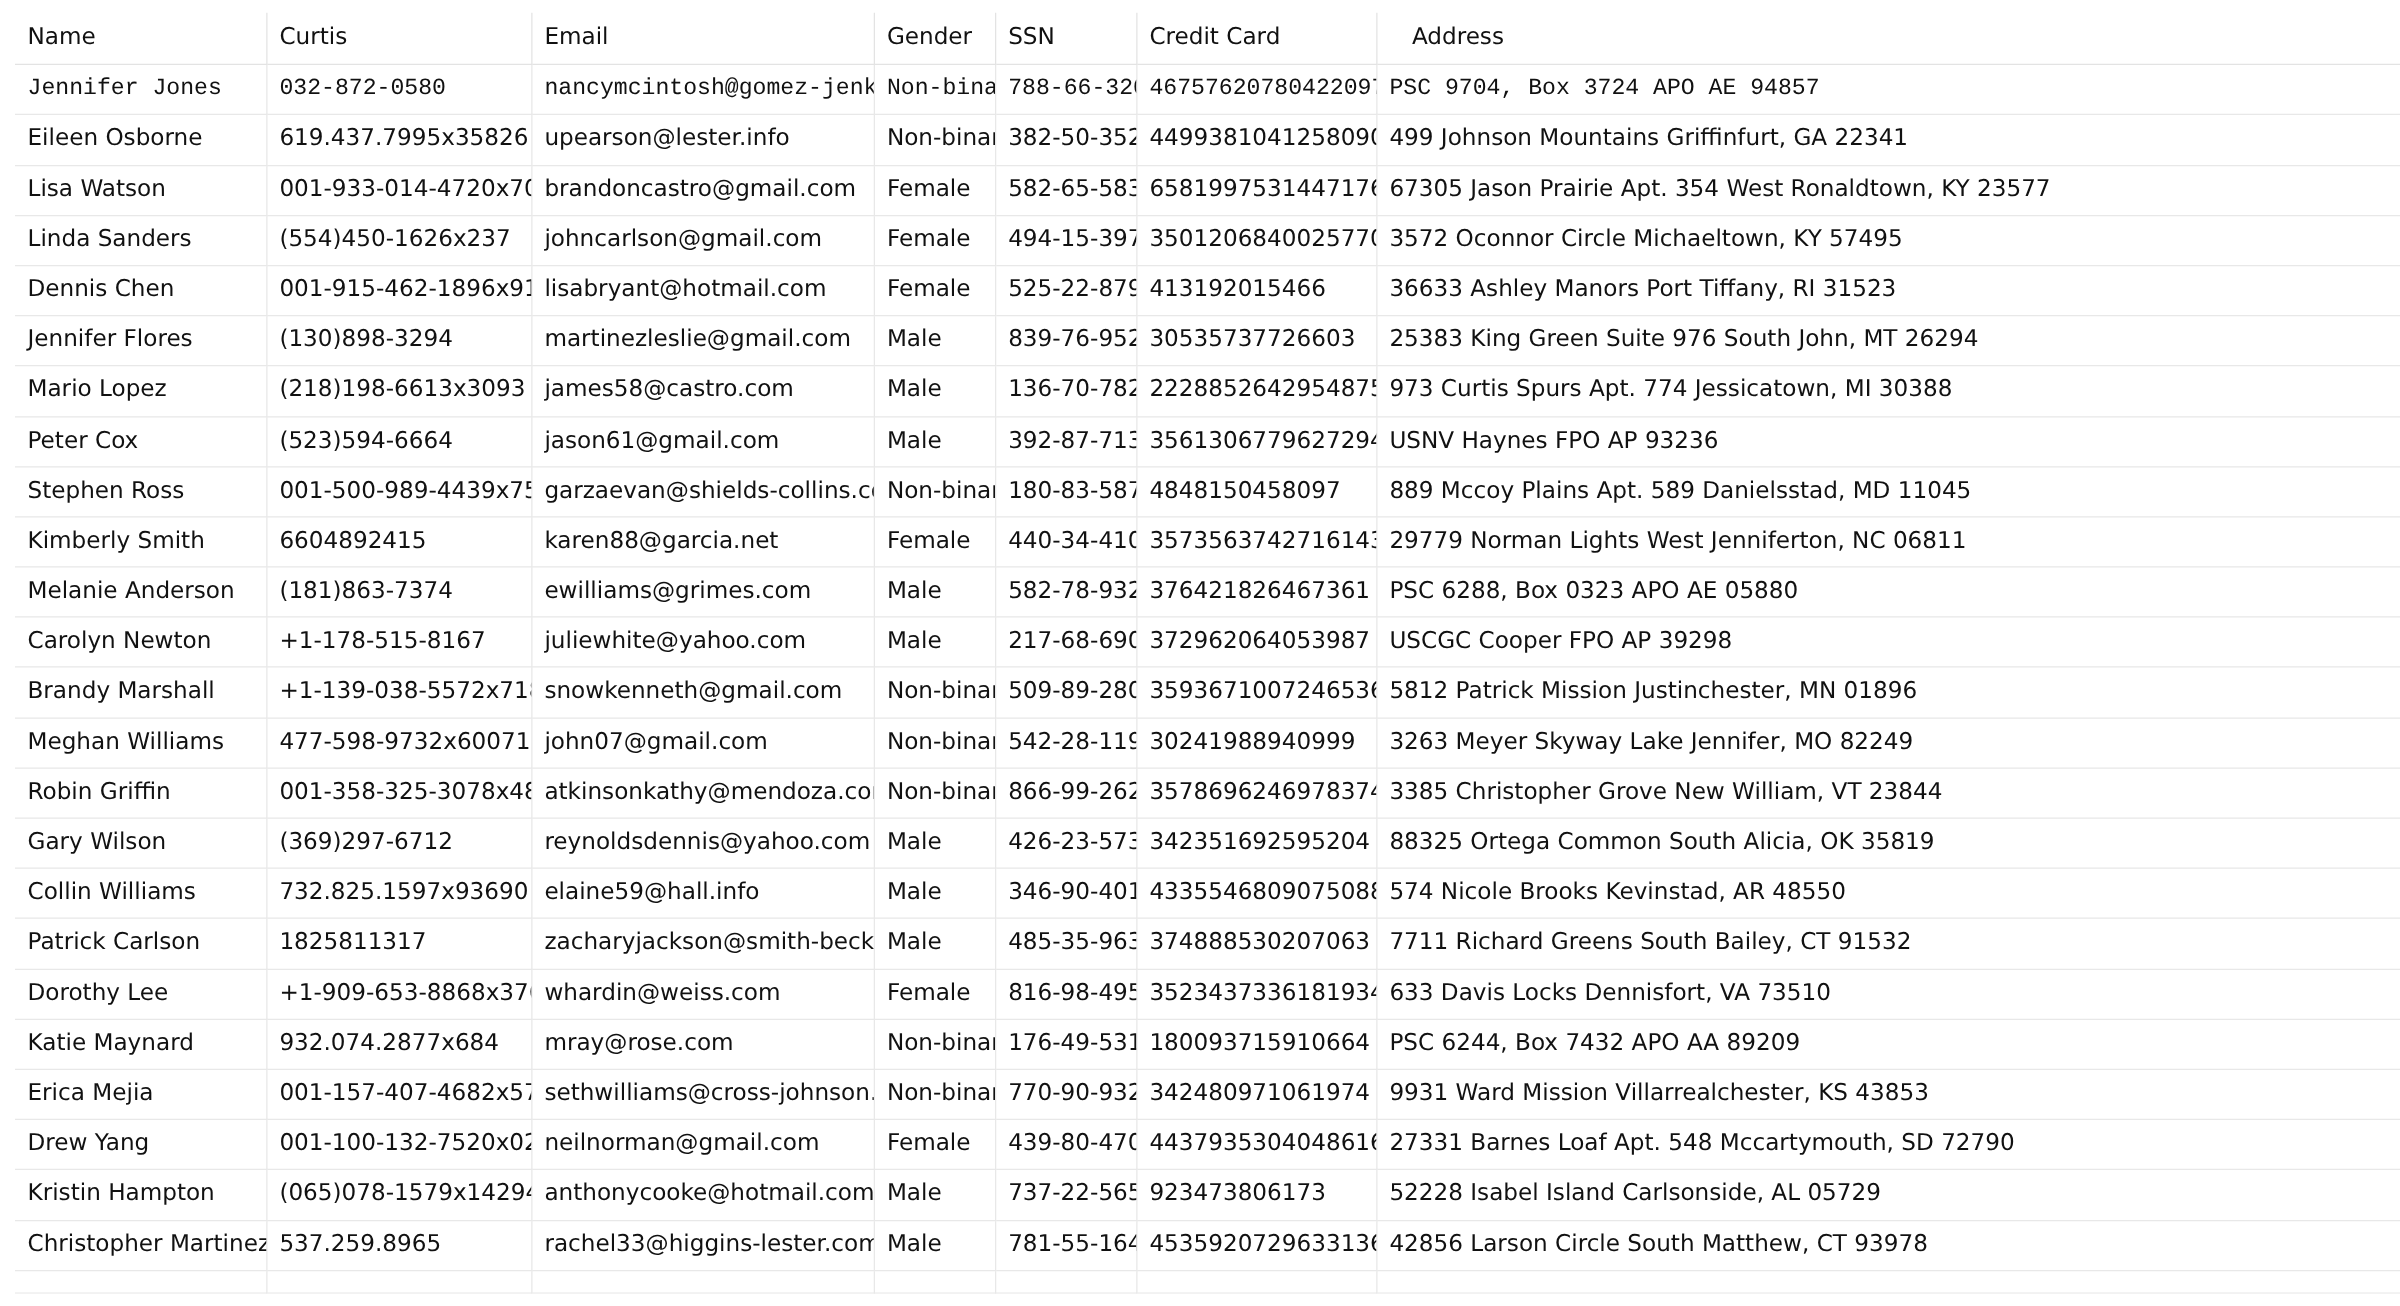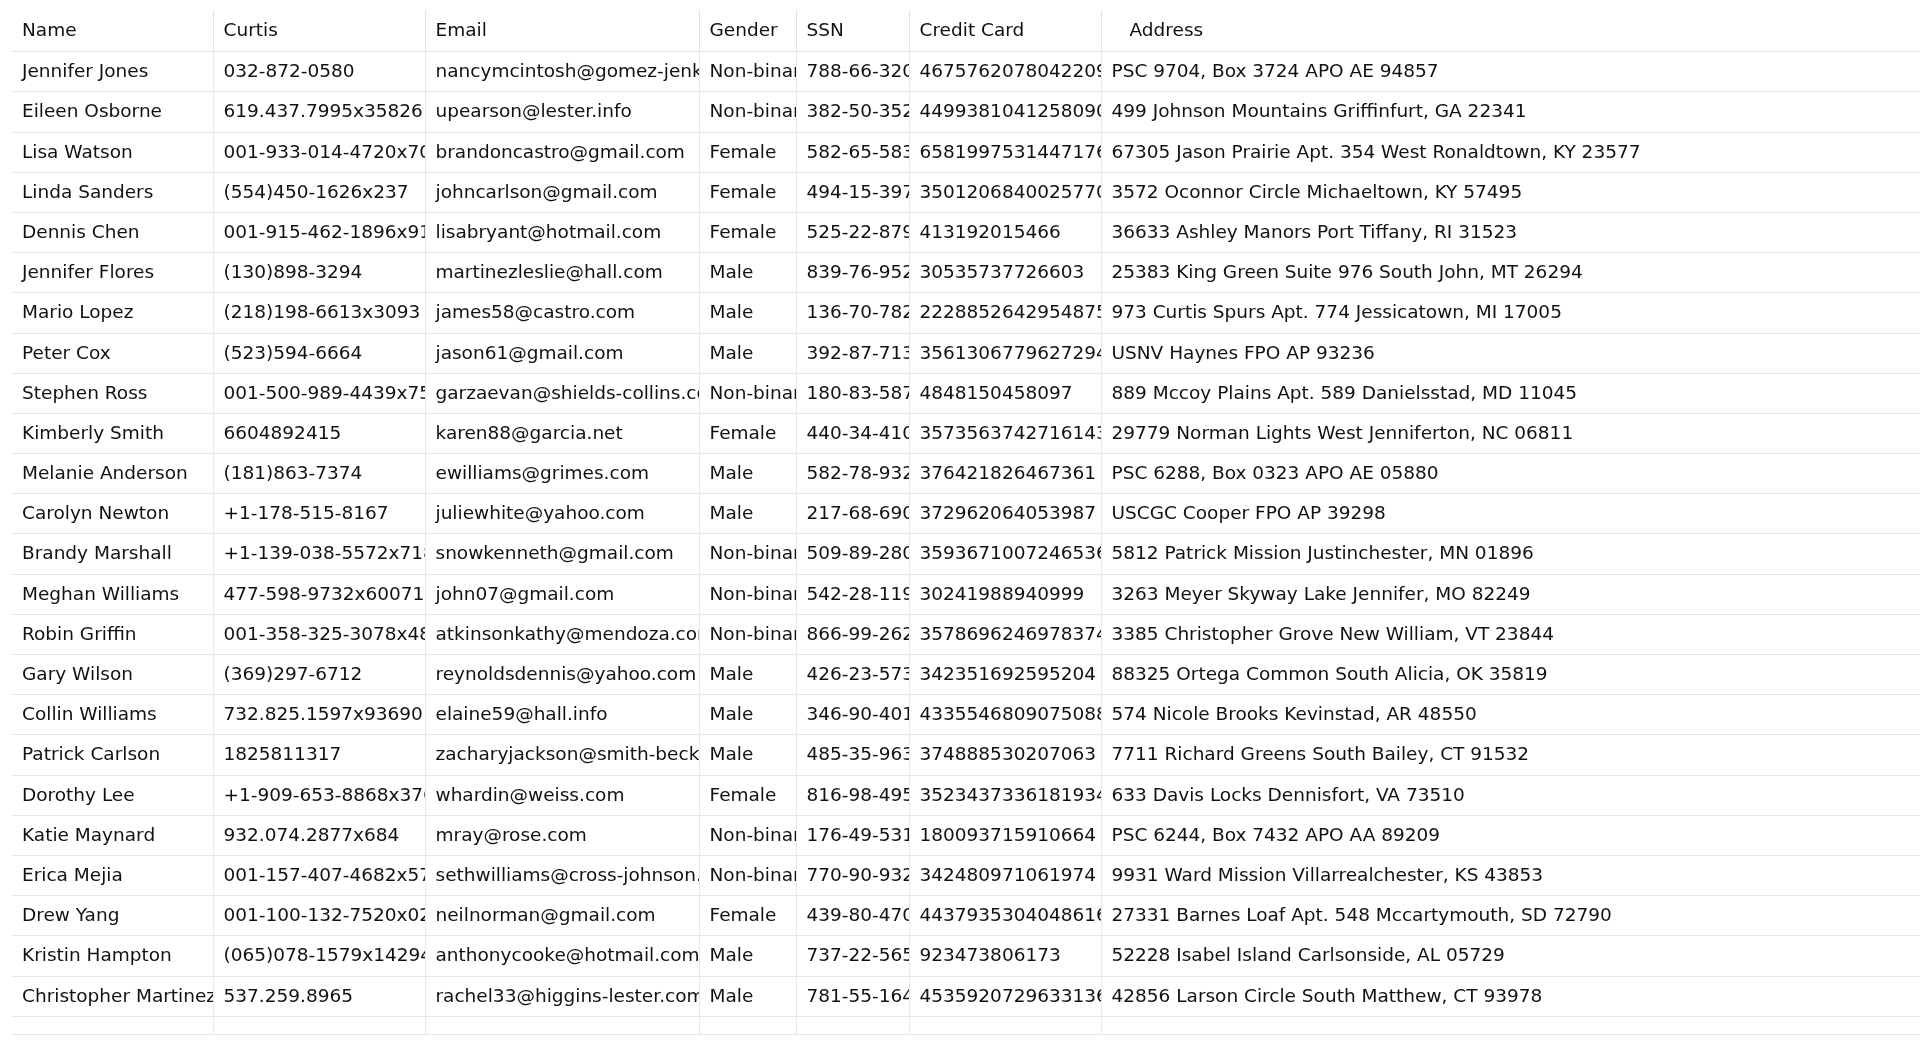--- a/index.html
+++ b/index.html
@@ -66,20 +66,21 @@
     background: #ffffff;
     white-space: nowrap;
     overflow: hidden;
     text-overflow: clip;
   }
   table.data-table tbody td:last-child {
     border-right: none;
   }
   table.data-table tbody tr:first-child td {
     border-top: none;
+    font-family: Liberation Mono, monospace;
   }
   
   col.c-name     { width: 201px; }
   col.c-phone    { width: 212px; }
   col.c-email    { width: 274px; }
   col.c-gender   { width: 97px;  }
   col.c-ssn      { width: 113px; }
   col.c-card     { width: 192px; }
   col.c-address  { width: 819px; }
 
@@ -164,34 +165,34 @@
             <td>001-915-462-1896x91330</td>
             <td>lisabryant@hotmail.com</td>
             <td>Female</td>
             <td>525-22-8793</td>
             <td>413192015466</td>
             <td>36633 Ashley Manors Port Tiffany, RI 31523</td>
           </tr>
           <tr>
             <td>Jennifer Flores</td>
             <td>(130)898-3294</td>
-            <td>martinezleslie@hall.com</td>
+            <td>martinezleslie@gmail.com</td>
             <td>Male</td>
             <td>839-76-9529</td>
             <td>30535737726603</td>
             <td>25383 King Green Suite 976 South John, MT 26294</td>
           </tr>
           <tr>
             <td>Mario Lopez</td>
             <td>(218)198-6613x3093</td>
             <td>james58@castro.com</td>
             <td>Male</td>
             <td>136-70-7823</td>
             <td>2228852642954875</td>
-            <td>973 Curtis Spurs Apt. 774 Jessicatown, MI 17005</td>
+            <td>973 Curtis Spurs Apt. 774 Jessicatown, MI 30388</td>
           </tr>
           <tr>
             <td>Peter Cox</td>
             <td>(523)594-6664</td>
             <td>jason61@gmail.com</td>
             <td>Male</td>
             <td>392-87-7137</td>
             <td>3561306779627294</td>
             <td>USNV Haynes FPO AP 93236</td>
           </tr>

